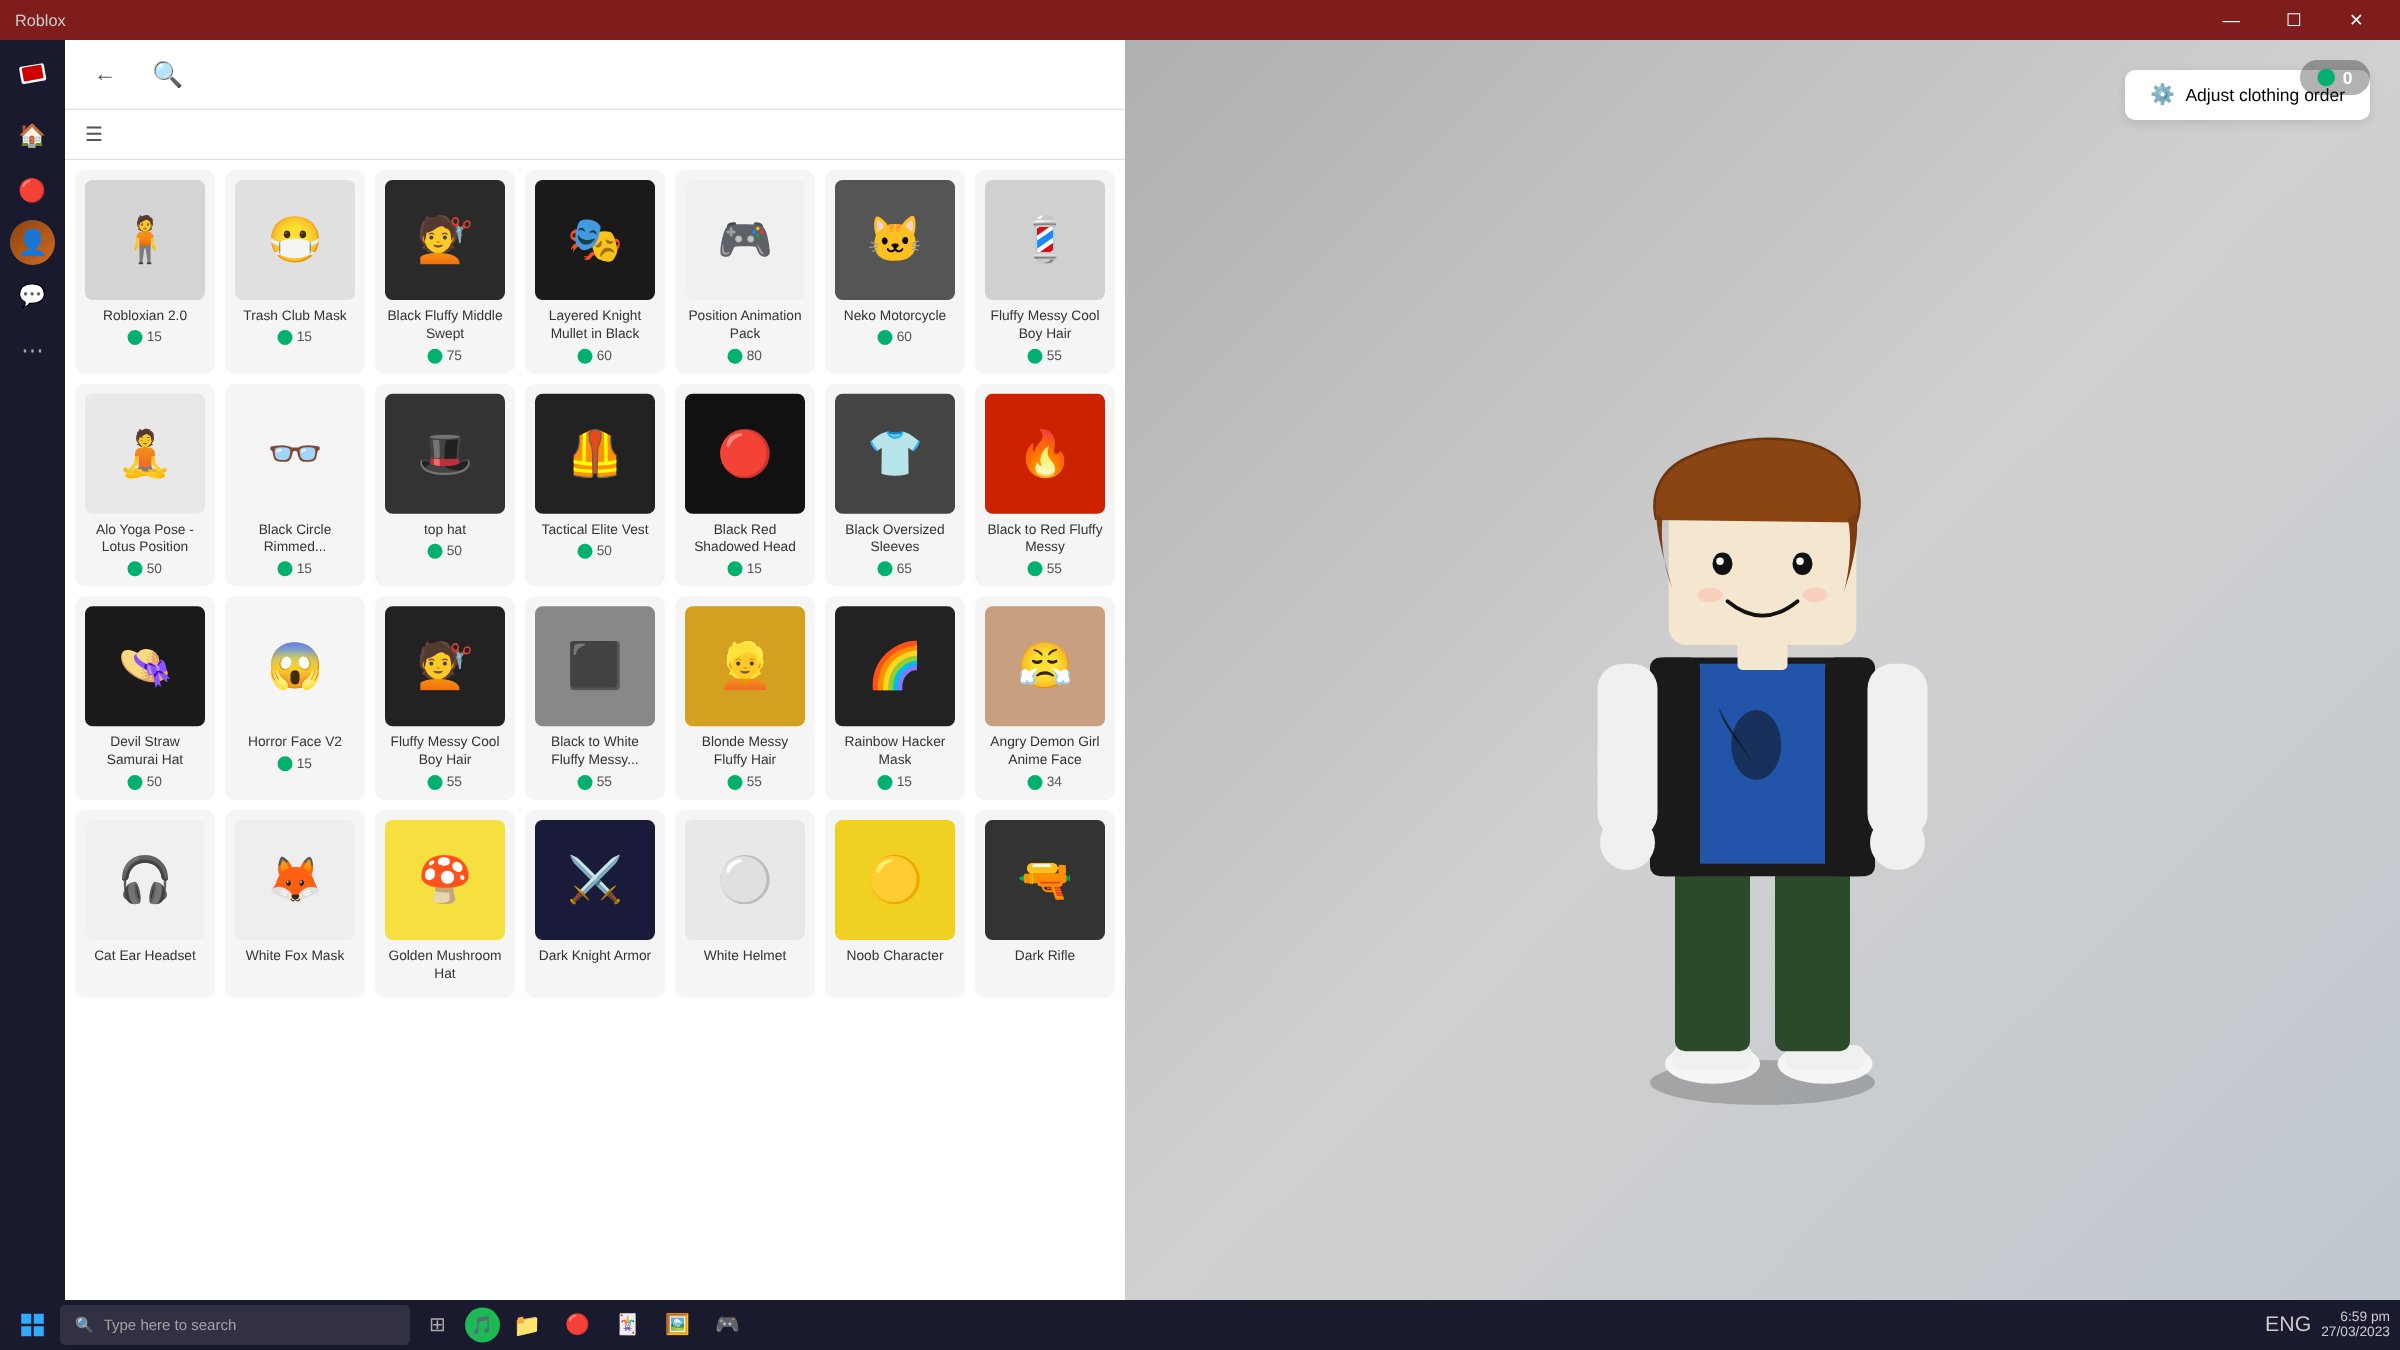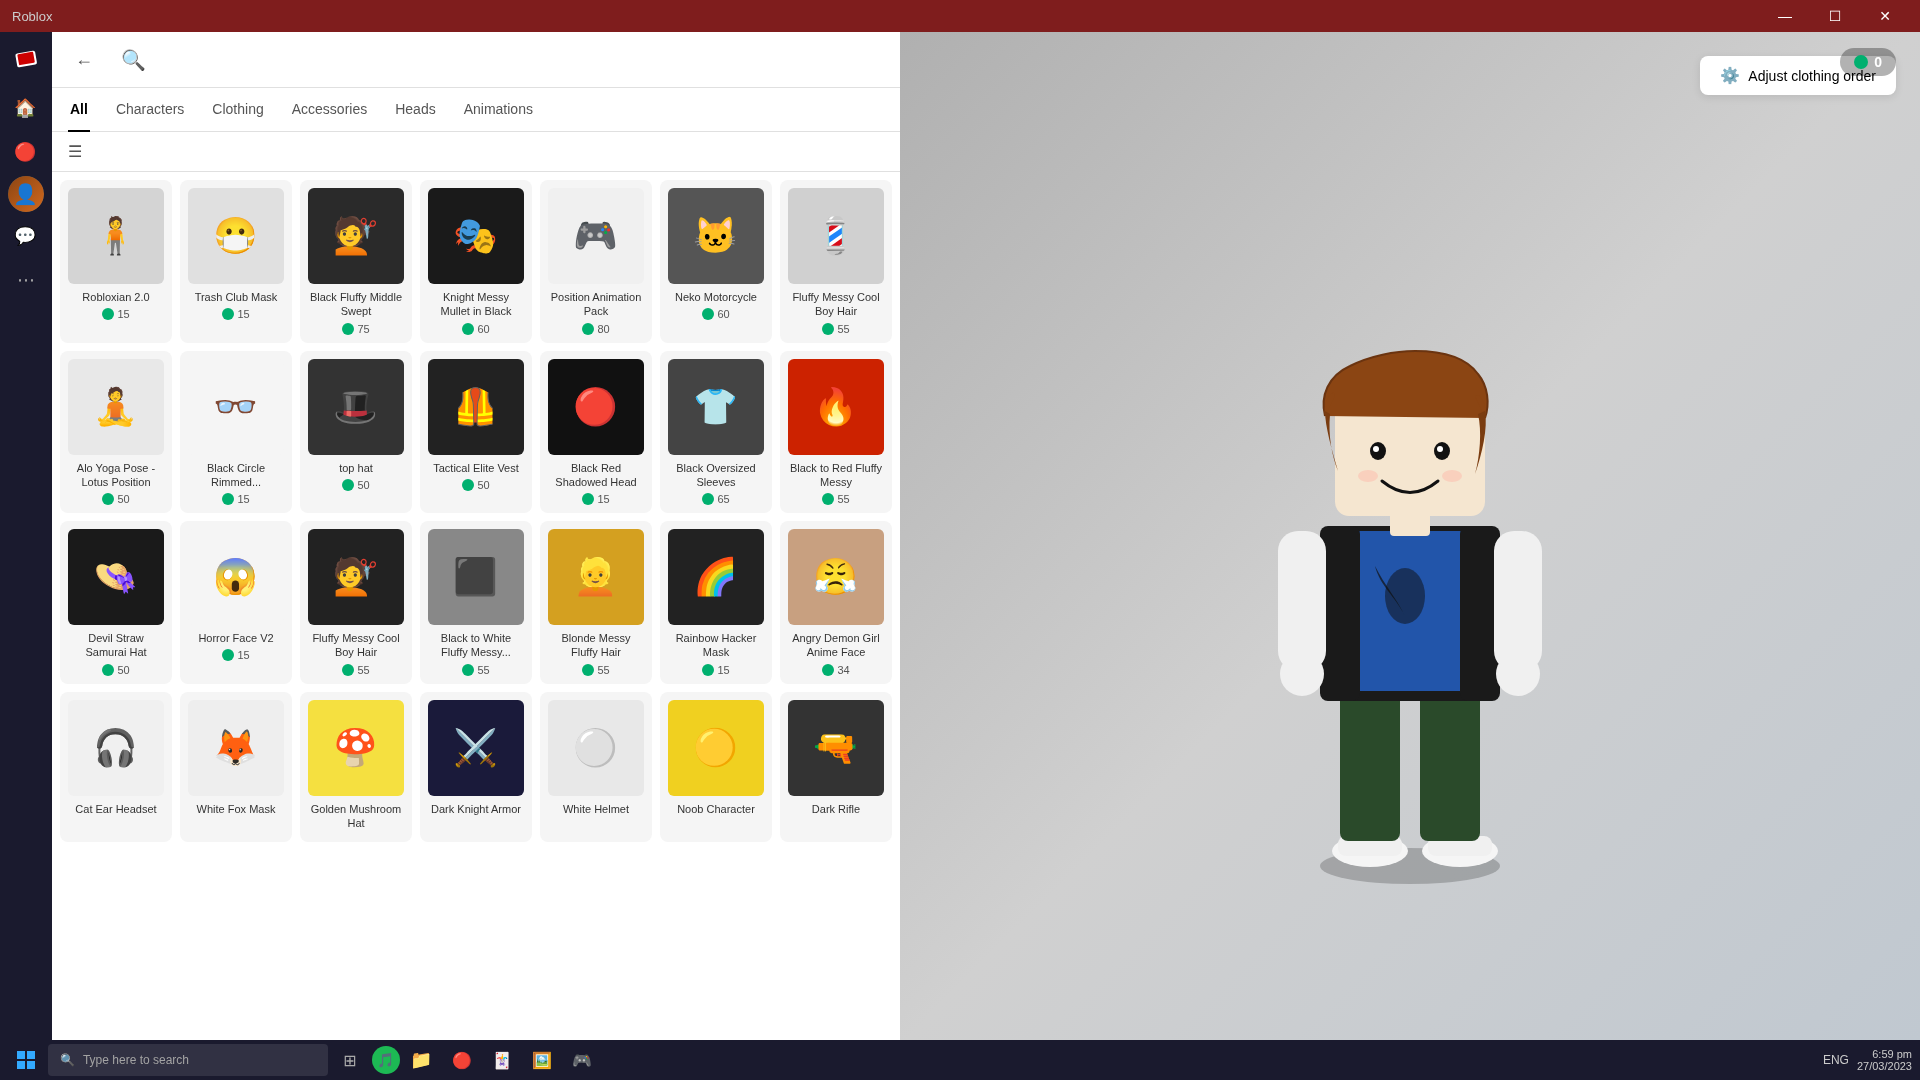--- a/index.html
+++ b/index.html
@@ -265,28 +265,20 @@
     <div class="sidebar-icon">⋯</div>
   </div>
 
   <div class="content-panel">
 
     <div class="top-bar">
       <button class="back-btn">←</button>
       <button class="search-btn">🔍</button>
     </div>
 
-    <div class="nav-tabs">
-      <div class="nav-tab active">All</div>
-      <div class="nav-tab">Characters</div>
-      <div class="nav-tab">Clothing</div>
-      <div class="nav-tab">Accessories</div>
-      <div class="nav-tab">Heads</div>
-      <div class="nav-tab">Animations</div>
-    </div>
 
     <div class="filter-bar">
       <span class="filter-icon">☰</span>
     </div>
 
     <div class="items-grid-container">
       <div class="items-grid" id="items-grid">
       <div class="item-card">
             <div class="item-img" style="background: rgb(212, 212, 212); font-size: 36px; color: rgb(51, 51, 51);">🧍</div>
             <div class="item-name">Robloxian 2.0</div>
@@ -306,21 +298,21 @@
           <div class="item-card">
             <div class="item-img" style="background: rgb(42, 42, 42); font-size: 36px; color: rgb(170, 170, 170);">💇</div>
             <div class="item-name">Black Fluffy Middle Swept</div>
             <div class="item-price">
               <span class="robux-icon"></span>
               <span>75</span>
             </div>
           </div>
           <div class="item-card">
             <div class="item-img" style="background: rgb(26, 26, 26); font-size: 36px; color: rgb(170, 170, 170);">🎭</div>
-            <div class="item-name">Knight Messy Mullet in Black</div>
+            <div class="item-name">Layered Knight Mullet in Black</div>
             <div class="item-price">
               <span class="robux-icon"></span>
               <span>60</span>
             </div>
           </div>
           <div class="item-card">
             <div class="item-img" style="background: rgb(240, 240, 240); font-size: 36px; color: rgb(51, 51, 51);">🎮</div>
             <div class="item-name">Position Animation Pack</div>
             <div class="item-price">
               <span class="robux-icon"></span>
@@ -574,19 +566,19 @@
   <div class="taskbar-app" style="color:#aaa;font-size:16px;">⊞</div>
 
   <div class="taskbar-app" style="background:#1db954;border-radius:50%;width:28px;height:28px;font-size:14px;display:flex;align-items:center;justify-content:center;">🎵</div>
   <div class="taskbar-app" style="font-size:18px;color:#f0a030;">📁</div>
   <div class="taskbar-app" style="font-size:16px;">🔴</div>
   <div class="taskbar-app" style="font-size:16px;">🃏</div>
   <div class="taskbar-app" style="font-size:16px;">🖼️</div>
   <div class="taskbar-app" style="font-size:16px;">🎮</div>
 
   <div class="taskbar-right">
-    <span style="font-size:12px;color:#ccc;">ENG</span>
+    <span style="font-size:17px;color:#ccc;">ENG</span>
     <div class="taskbar-time">
       <span style="font-size:11px;color:#ccc;">6:59 pm</span>
       <span style="font-size:11px;color:#ccc;">27/03/2023</span>
     </div>
   </div>
 </div>
 
 </body></html>

